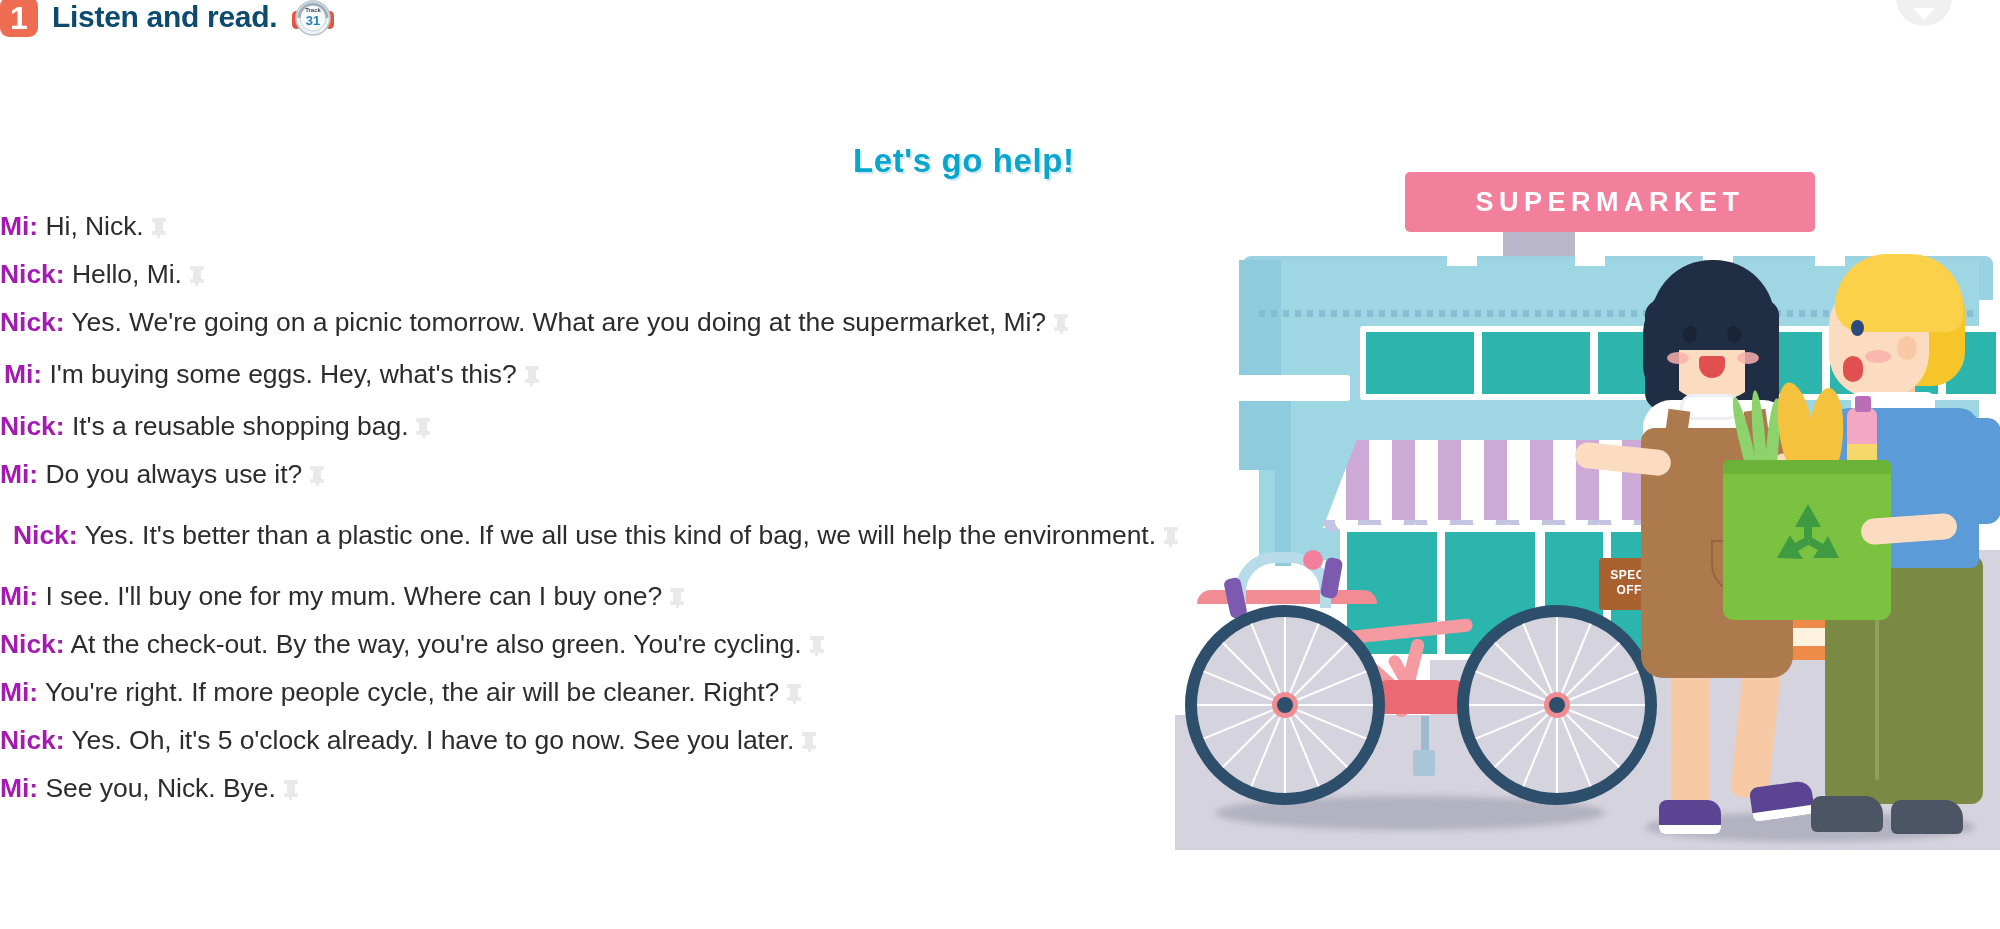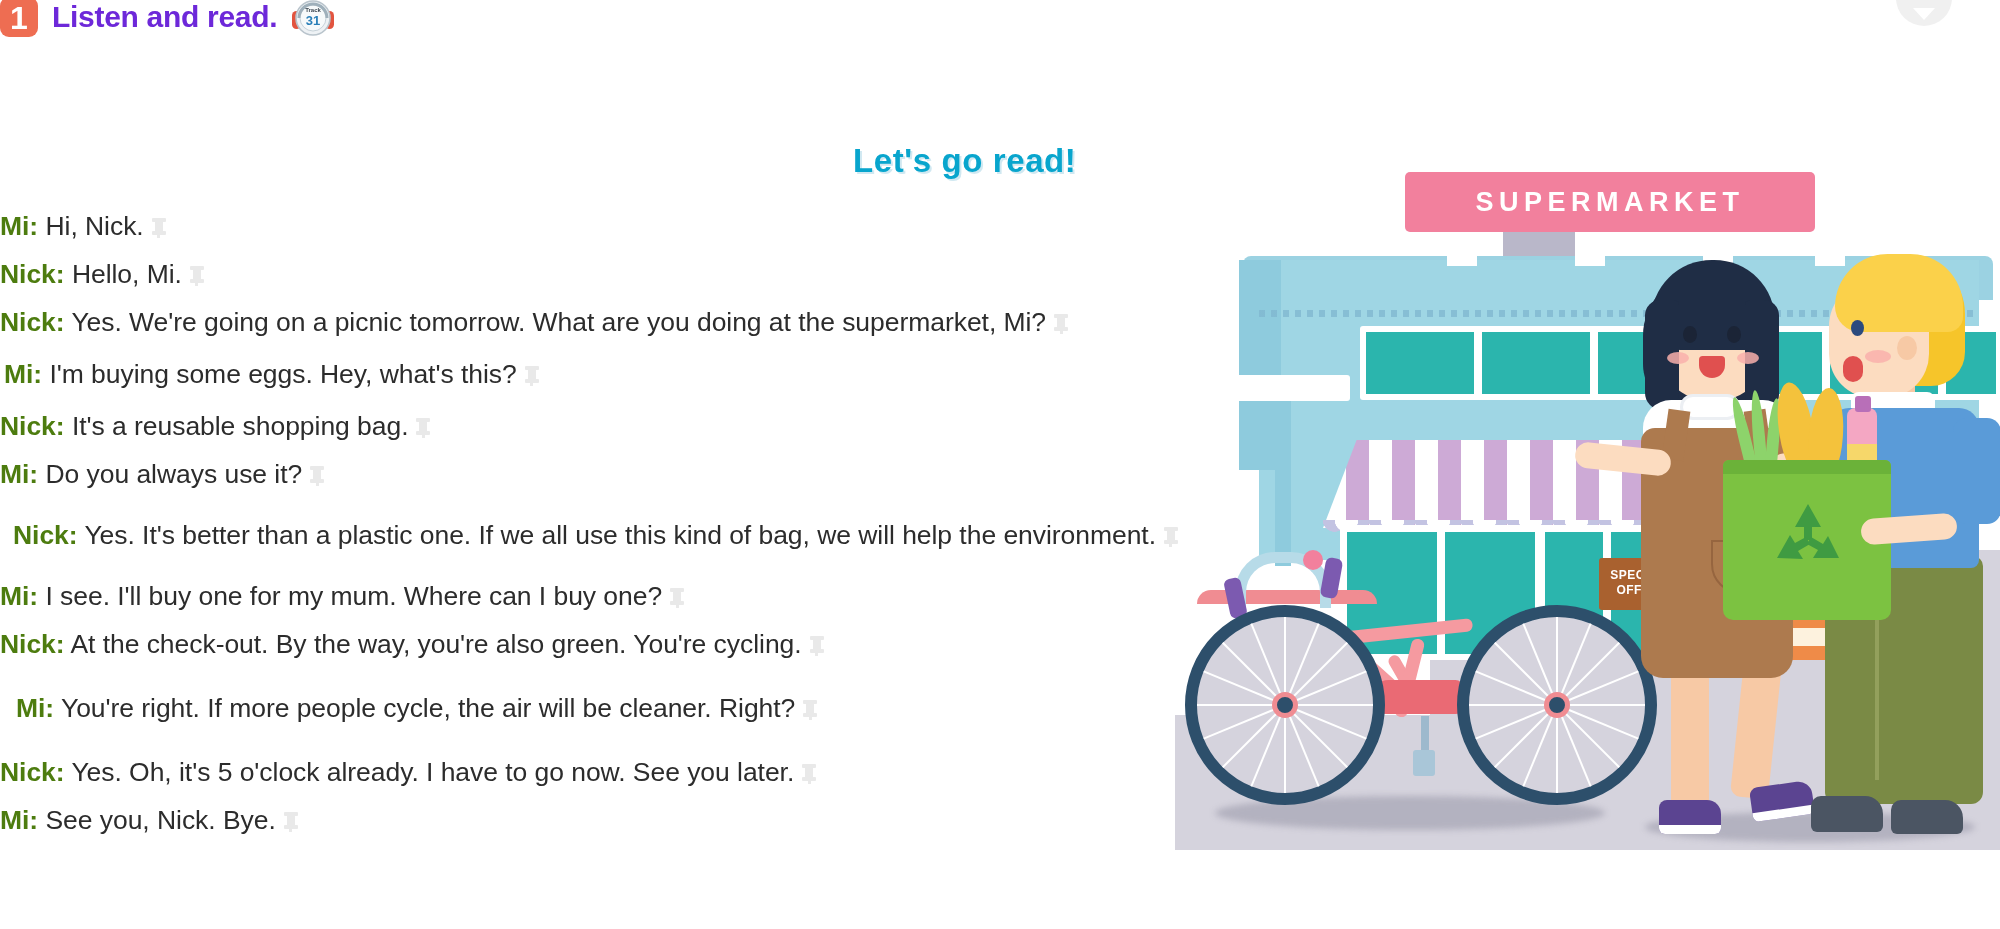--- a/index.html
+++ b/index.html
@@ -21,21 +21,21 @@
     width:38px;height:40px;border-radius:9px;
     background:#ee6d52;
     color:#ffffff;
     font-size:32px;font-weight:bold;
     display:flex;align-items:center;justify-content:center;
     line-height:1;
     padding-top:2px;
     box-sizing:border-box;
   }
   .header-title{
-    font-size:30px;font-weight:bold;color:#6d28d9;
+    font-size:30px;font-weight:bold;color:#0c4a6e;
     letter-spacing:-0.3px;
     white-space:nowrap;
   }
   .track-icon{
     width:44px;height:40px;position:relative;display:inline-block;
     vertical-align:middle;
   }
 
   
   .corner-badge{
@@ -56,21 +56,21 @@
   .dialogue{
     position:absolute;left:0;top:202px;
     width:1240px;
   }
   .line{
     font-size:26.5px;
     color:#2c2c2c;
     line-height:48px;
     letter-spacing:-0.05px;
   }
-  .line .who{font-weight:bold;color:#4d7c0f;}
+  .line .who{font-weight:bold;color:#a21caf;}
   .pin{
     display:inline-block;
     width:16px;height:20px;
     position:relative;
     vertical-align:-3px;
     margin-left:7px;
   }
   .pin i{
     position:absolute;background:#e9e9e9;display:block;
   }
@@ -354,33 +354,33 @@
       <text x="22" y="15" font-family="Liberation Sans, sans-serif" font-size="6" fill="#3b4650" text-anchor="middle" font-weight="bold">Track</text>
       <text x="22" y="28" font-family="Liberation Sans, sans-serif" font-size="13" fill="#2a7fb8" text-anchor="middle" font-weight="bold">31</text>
     </svg>
   </span>
 </div>
 
 <div class="corner-badge">
   <span class="chev"></span>
 </div>
 
-<div class="art-title">Let's go read!</div>
+<div class="art-title">Let's go help!</div>
 
 <div class="dialogue" id="dialogue">
     <p class="line" style="margin: 0px;"><span class="who">Mi:</span> <span>Hi, Nick.</span><span class="pin"><i class="cap"></i><i class="body"></i><i class="foot"></i><i class="tip"></i></span></p>
     <p class="line" style="margin: 0px;"><span class="who">Nick:</span> <span>Hello, Mi.</span><span class="pin"><i class="cap"></i><i class="body"></i><i class="foot"></i><i class="tip"></i></span></p>
     <p class="line" style="margin: 0px;"><span class="who">Nick:</span> <span>Yes. We're going on a picnic tomorrow. What are you doing at the supermarket, Mi?</span><span class="pin"><i class="cap"></i><i class="body"></i><i class="foot"></i><i class="tip"></i></span></p>
     <p class="line" style="margin: 4px;"><span class="who">Mi:</span> <span>I'm buying some eggs. Hey, what's this?</span><span class="pin"><i class="cap"></i><i class="body"></i><i class="foot"></i><i class="tip"></i></span></p>
     <p class="line" style="margin: 0px;"><span class="who">Nick:</span> <span>It's a reusable shopping bag.</span><span class="pin"><i class="cap"></i><i class="body"></i><i class="foot"></i><i class="tip"></i></span></p>
     <p class="line" style="margin: 0px;"><span class="who">Mi:</span> <span>Do you always use it?</span><span class="pin"><i class="cap"></i><i class="body"></i><i class="foot"></i><i class="tip"></i></span></p>
     <p class="line" style="margin: 13px;"><span class="who">Nick:</span> <span>Yes. It's better than a plastic one. If we all use this kind of bag, we will help the environment.</span><span class="pin"><i class="cap"></i><i class="body"></i><i class="foot"></i><i class="tip"></i></span></p>
     <p class="line" style="margin: 0px;"><span class="who">Mi:</span> <span>I see. I'll buy one for my mum. Where can I buy one?</span><span class="pin"><i class="cap"></i><i class="body"></i><i class="foot"></i><i class="tip"></i></span></p>
     <p class="line" style="margin: 0px;"><span class="who">Nick:</span> <span>At the check-out. By the way, you're also green. You're cycling.</span><span class="pin"><i class="cap"></i><i class="body"></i><i class="foot"></i><i class="tip"></i></span></p>
-    <p class="line" style="margin: 16px;"><span class="who">Mi:</span> <span>You're right. If more people cycle, the air will be cleaner. Right?</span><span class="pin"><i class="cap"></i><i class="body"></i><i class="foot"></i><i class="tip"></i></span></p>
+    <p class="line" style="margin: 0px;"><span class="who">Mi:</span> <span>You're right. If more people cycle, the air will be cleaner. Right?</span><span class="pin"><i class="cap"></i><i class="body"></i><i class="foot"></i><i class="tip"></i></span></p>
     <p class="line" style="margin: 0px;"><span class="who">Nick:</span> <span>Yes. Oh, it's 5 o'clock already. I have to go now. See you later.</span><span class="pin"><i class="cap"></i><i class="body"></i><i class="foot"></i><i class="tip"></i></span></p>
     <p class="line" style="margin: 0px;"><span class="who">Mi:</span> <span>See you, Nick. Bye.</span><span class="pin"><i class="cap"></i><i class="body"></i><i class="foot"></i><i class="tip"></i></span></p>
   </div>
 
 <div class="art">
   <div class="ground"></div>
   <div class="ground2"></div>
 
   <div class="bld-roofblock"></div>
   <div class="bld-topband"></div>

